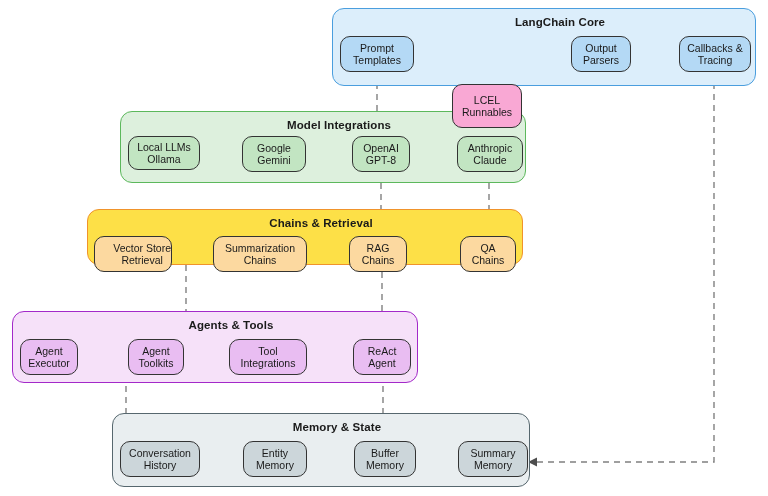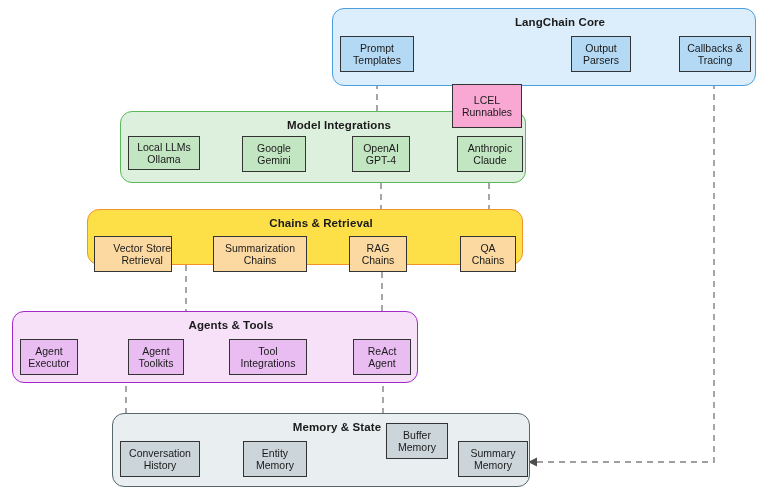--- a/index.html
+++ b/index.html
@@ -42,21 +42,21 @@
     top: 7px;
     text-align: center;
     font-size: 11.5px;
     font-weight: bold;
     color: #1a1a1a;
     letter-spacing: 0.1px;
     margin-left: 32px;
   }
   .node {
     position: absolute;
-    border-radius: 0;
+    border-radius: 10px;
     border: 1.4px solid #333333;
     box-sizing: border-box;
     display: flex;
     align-items: center;
     justify-content: center;
     text-align: center;
     font-size: 10.5px;
     line-height: 12.2px;
     color: #1a1a1a;
     z-index: 3;
@@ -150,21 +150,21 @@
       </div>
       <div class="node" style="left: 242px; top: 136px; width: 64px; height: 36px; background: rgb(194, 229, 194);">
         <div>
           <span>Google</span>
           <span>Gemini</span>
         </div>
       </div>
       <div class="node" style="left: 352px; top: 136px; width: 58px; height: 36px; background: rgb(194, 229, 194);">
         <div>
           <span>OpenAI</span>
-          <span>GPT-4</span>
+          <span>GPT-8</span>
         </div>
       </div>
       <div class="node" style="left: 457px; top: 136px; width: 66px; height: 36px; background: rgb(194, 229, 194); text-align: center;">
         <div>
           <span>Anthropic</span>
           <span>Claude</span>
         </div>
       </div>
       <div class="group" style="left: 87px; top: 209px; width: 436px; height: 56px; background: #fde047; border-color: rgb(240, 147, 43);">
         <div class="group-title">Chains &amp; Retrieval</div>
@@ -228,21 +228,21 @@
           <span>Conversation</span>
           <span>History</span>
         </div>
       </div>
       <div class="node" style="left: 243px; top: 441px; width: 64px; height: 36px; background: rgb(204, 214, 218);">
         <div>
           <span>Entity</span>
           <span>Memory</span>
         </div>
       </div>
-      <div class="node" style="left: 354px; top: 423px; width: 62px; height: 36px; background: rgb(204, 214, 218); margin-left: 32px;">
+      <div class="node" style="left: 354px; top: 441px; width: 62px; height: 36px; background: rgb(204, 214, 218);">
         <div>
           <span>Buffer</span>
           <span>Memory</span>
         </div>
       </div>
       <div class="node" style="left: 458px; top: 441px; width: 70px; height: 36px; background: rgb(204, 214, 218);">
         <div>
           <span>Summary</span>
           <span>Memory</span>
         </div>

